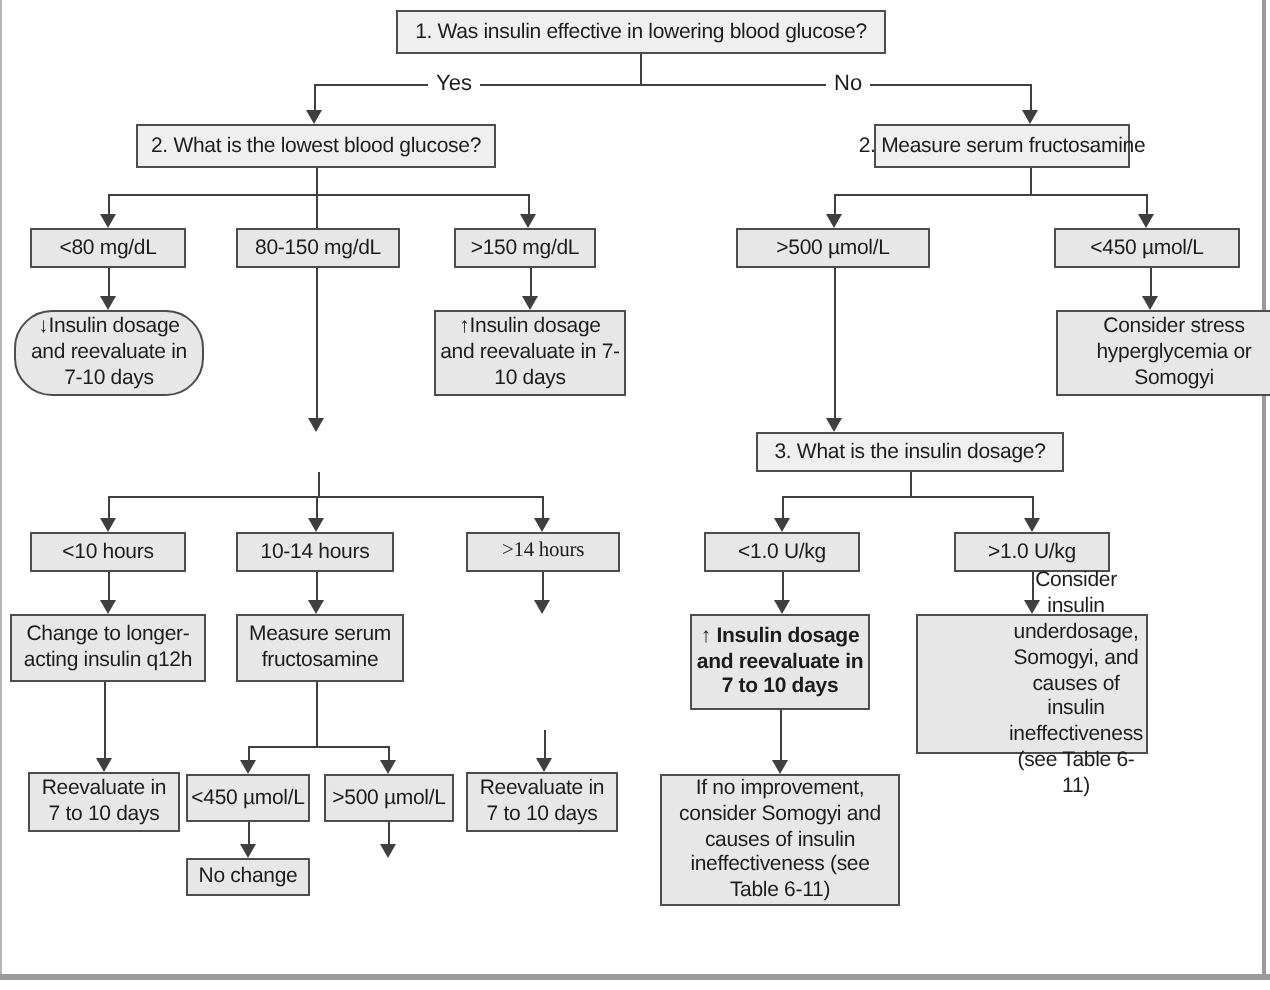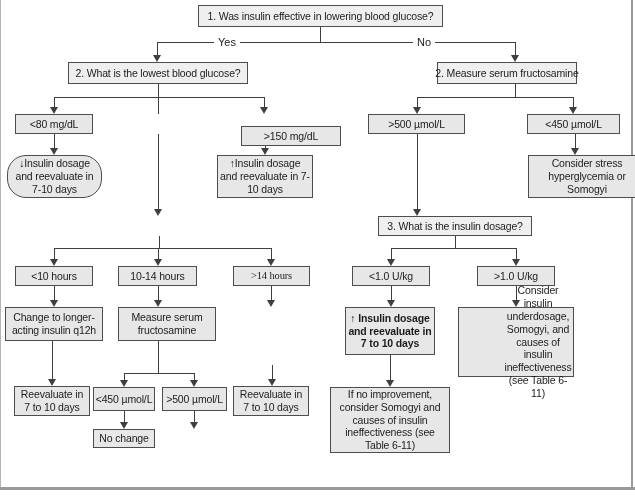--- a/index.html
+++ b/index.html
@@ -118,41 +118,42 @@
   <div class="ah" style="left:386px;top:380px;"></div>
 
   <div class="v" style="left:124px;top:411px;height:11px;"></div>
   <div class="ah" style="left:120px;top:422px;"></div>
   <div class="v" style="left:194px;top:411px;height:11px;"></div>
   <div class="ah" style="left:190px;top:422px;"></div>
 
   <div class="node s q" style="left:198px;top:5px;width:245px;height:22px;">1. Was insulin effective in lowering blood glucose?</div>
 
   <div class="node s q" style="left:68px;top:62px;width:180px;height:22px;">2. What is the lowest blood glucose?</div>
-  <div class="node s q" style="left:437px;top:62px;width:140px;height:22px;">2. Measure serum fructosamine</div>
+  <div class="node s q" style="left:437px;top:62px;width:128px;height:22px;">2. Measure serum fructosamine</div>
 
   <div class="node s" style="left:15px;top:114px;width:78px;height:20px;">&lt;80 mg/dL</div>
-  <div class="node s" style="left:241px;top:114px;width:100px;height:20px;margin-top:12px;">&gt;150 mg/dL</div>
+  <div class="node s" style="left:118px;top:114px;width:82px;height:20px;">80-150 mg/dL</div>
+  <div class="node s" style="left:227px;top:114px;width:71px;height:20px;">&gt;150 mg/dL</div>
   <div class="node s" style="left:368px;top:114px;width:97px;height:20px;">&gt;500 µmol/L</div>
   <div class="node s" style="left:527px;top:114px;width:93px;height:20px;">&lt;450 µmol/L</div>
 
   <div class="node" style="left:7px;top:155px;width:95px;height:43px;border-radius:19px;">↓Insulin dosage and reevaluate in 7-10 days</div>
   <div class="node" style="left:217px;top:155px;width:96px;height:43px;">↑Insulin dosage and reevaluate in 7-10 days</div>
   <div class="node" style="left:528px;top:155px;width:118px;height:43px;">Consider stress hyperglycemia or Somogyi</div>
 
   <div class="node s q" style="left:378px;top:216px;width:154px;height:20px;">3. What is the insulin dosage?</div>
 
   <div class="node s" style="left:15px;top:266px;width:78px;height:20px;">&lt;10 hours</div>
   <div class="node s" style="left:118px;top:266px;width:79px;height:20px;">10-14 hours</div>
   <div class="node s" style="left:233px;top:266px;width:77px;height:20px;font-family:Liberation Serif, serif;">&gt;14 hours</div>
   <div class="node s" style="left:352px;top:266px;width:78px;height:20px;">&lt;1.0 U/kg</div>
   <div class="node s" style="left:477px;top:266px;width:78px;height:20px;">&gt;1.0 U/kg</div>
 
   <div class="node" style="left:5px;top:307px;width:98px;height:34px;">Change to longer-acting insulin q12h</div>
-  <div class="node" style="left:118px;top:307px;width:98px;height:34px;">Measure serum fructosamine</div>
+  <div class="node" style="left:118px;top:307px;width:84px;height:34px;">Measure serum fructosamine</div>
   <div class="node" style="left:345px;top:307px;width:90px;height:48px;font-weight:bold;">↑ Insulin dosage and reevaluate in 7 to 10 days</div>
   <div class="node" style="left:458px;top:307px;width:116px;height:70px;padding-left:46px;">Consider insulin underdosage, Somogyi, and causes of insulin ineffectiveness (see Table 6-11)</div>
 
   <div class="node" style="left:14px;top:386px;width:76px;height:30px;">Reevaluate in 7 to 10 days</div>
   <div class="node s" style="left:93px;top:387px;width:62px;height:24px;">&lt;450 µmol/L</div>
   <div class="node s" style="left:162px;top:387px;width:65px;height:24px;">&gt;500 µmol/L</div>
   <div class="node" style="left:233px;top:386px;width:76px;height:30px;">Reevaluate in 7 to 10 days</div>
 
   <div class="node s" style="left:93px;top:429px;width:62px;height:19px;">No change</div>
   <div class="node" style="left:330px;top:387px;width:120px;height:66px;">If no improvement, consider Somogyi and causes of insulin ineffectiveness (see Table 6-11)</div>

